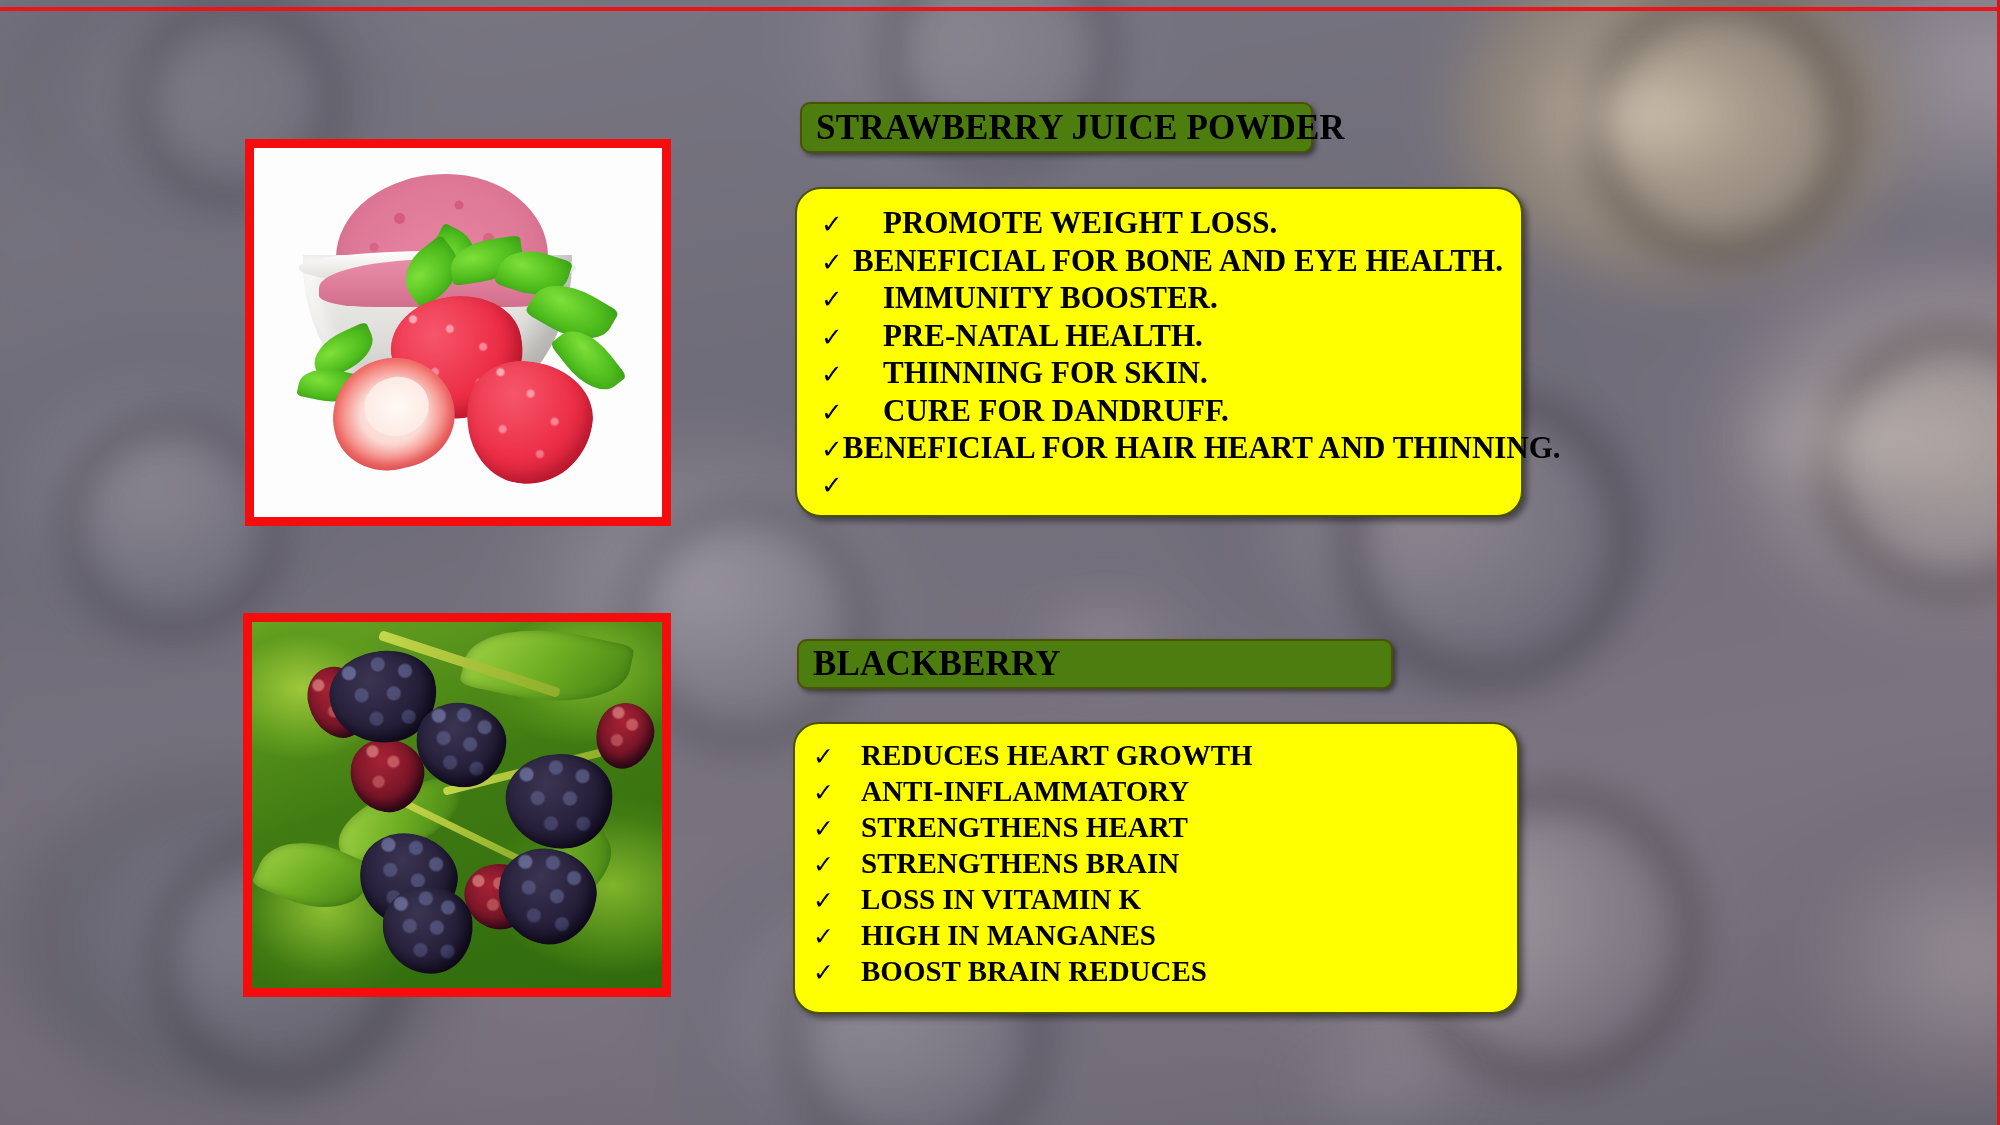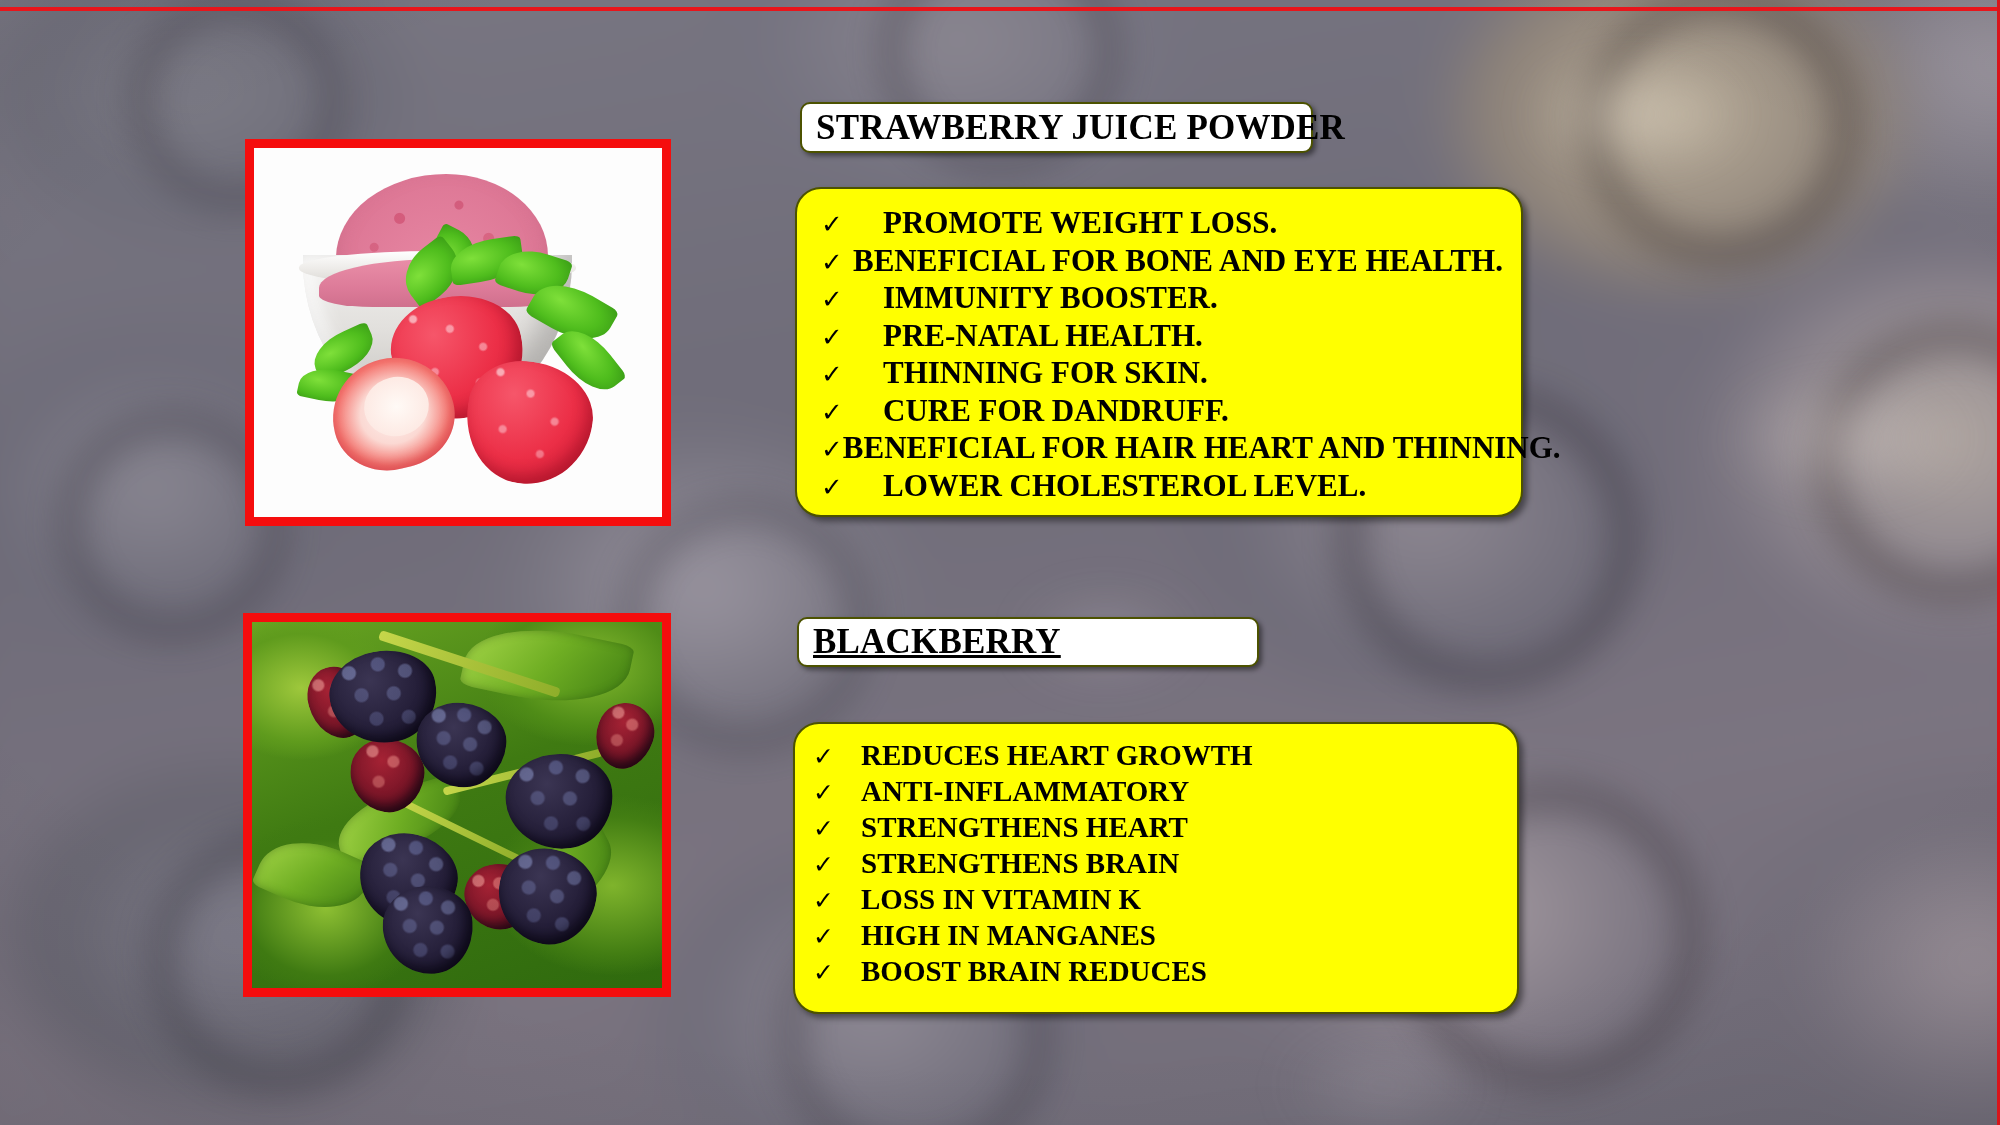--- a/index.html
+++ b/index.html
@@ -217,37 +217,37 @@
       radial-gradient(ellipse at 40% 30%, #a52234 0%, #751426 58%, #4a0b18 100%);
   }
   .bbf.r1 { left: 14%; top: 12%; width: 14%; height: 20%; transform: rotate(-16deg); }
   .bbf.r2 { left: 24%; top: 32%; width: 18%; height: 20%; transform: rotate(8deg); }
   .bbf.r3 { left: 52%; top: 66%; width: 16%; height: 18%; transform: rotate(-12deg); }
   .bbf.r4 { left: 84%; top: 22%; width: 14%; height: 18%; transform: rotate(20deg); }
 
   
   .title-box {
     position: absolute;
-    background: #ffffff;
+    background: #4d7c0f;
     border: 2px solid #4c5200;
     border-radius: 10px;
     box-shadow: 3px 3px 5px rgba(0,0,0,.45);
     display: flex; align-items: center;
   }
   .title-box .title-text {
     font-family: "Liberation Serif", serif;
     font-weight: bold;
     font-size: 35px;
     letter-spacing: .2px;
     color: #000;
     padding-left: 14px;
     white-space: nowrap;
   }
   #title-strawberry { left: 800px; top: 102px; width: 513px; height: 51px; }
-  #title-blackberry { left: 797px; top: 617px; width: 462px; height: 50px; text-decoration: underline; }
+  #title-blackberry { left: 797px; top: 639px; width: 596px; height: 50px; }
 
   .list-box {
     position: absolute;
     background: #ffff00;
     border: 2px solid #4c5200;
     border-radius: 26px;
     box-shadow: 4px 4px 6px rgba(0,0,0,.45);
   }
   #list-strawberry { left: 795px; top: 187px; width: 728px; height: 330px; padding: 16px 18px 16px 24px; }
   #list-blackberry { left: 793px; top: 722px; width: 726px; height: 292px; padding: 14px 18px 14px 18px; }
@@ -365,21 +365,20 @@
       <li>
         <span class="check">✓</span>
         <span class="bullet-text">CURE FOR DANDRUFF.</span>
       </li>
       <li>
         <span class="check">✓</span>
         <span class="bullet-text">BENEFICIAL FOR HAIR HEART AND THINNING.</span>
       </li>
       <li>
         <span class="check">✓</span>
-        <span class="bullet-text">LOWER CHOLESTEROL LEVEL.</span>
       </li>
     </ul>
   </div>
 
   <div class="title-box" id="title-blackberry">
     <span class="title-text">BLACKBERRY</span>
   </div>
 
   <div class="list-box" id="list-blackberry">
     <ul class="bullets">

